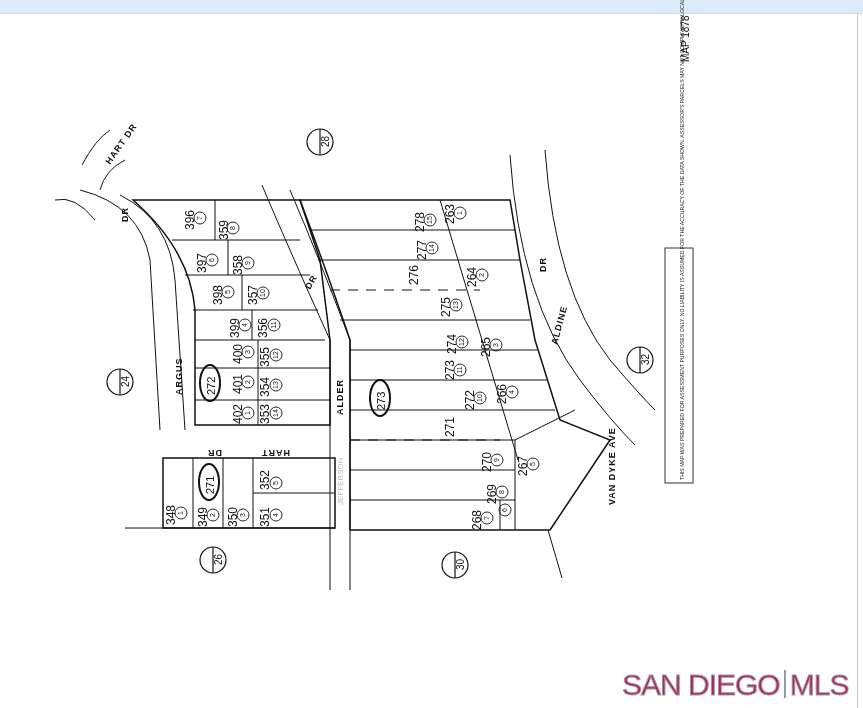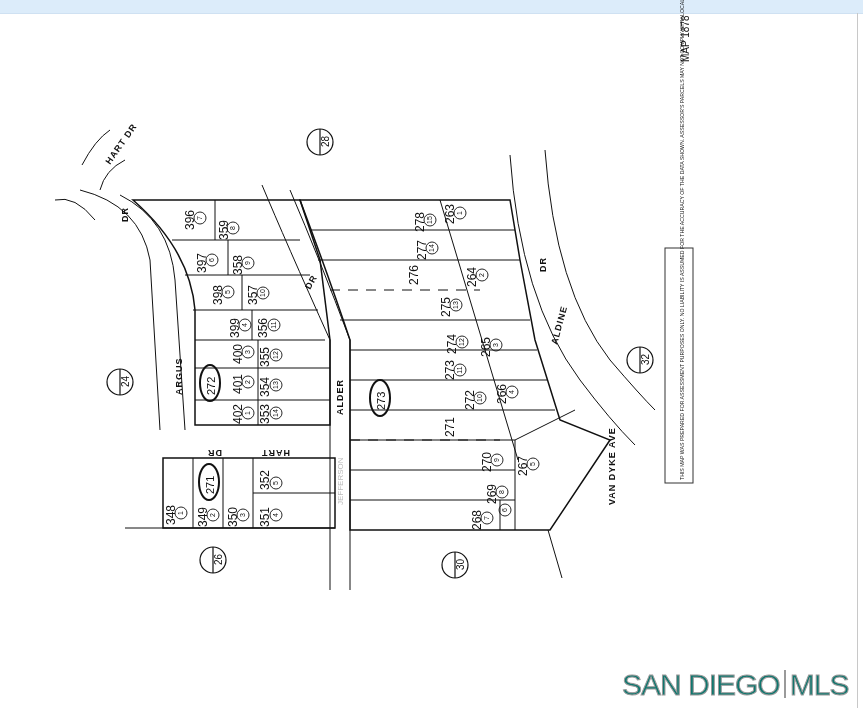--- a/index.html
+++ b/index.html
@@ -3,21 +3,21 @@
 <meta charset="utf-8">
 <style>
   html, body { margin:0; padding:0; }
   body { width:863px; height:708px; position:relative; overflow:hidden; background:#ffffff; font-family:"Liberation Sans", sans-serif; }
   .topbar { position:absolute; left:0; top:0; width:863px; height:13px; background:#dcecfa; border-bottom:1px solid #cfe1f2; }
   .rightline { position:absolute; left:857px; top:13px; width:1px; height:695px; background:#c8c8c8; }
   svg.map { position:absolute; left:0; top:0; }
   .map text { font-family:"Liberation Sans", sans-serif; fill:#111; }
   .apn { font-size:12px; }
   .street { font-size:9px; font-weight:bold; letter-spacing:1px; }
-  .logo { position:absolute; left:622px; top:668px; font-family:"Liberation Sans", sans-serif; font-size:30px; letter-spacing:-1px; color:#0f766e; -webkit-text-stroke:1px #9a9a9a; font-weight:normal; }
+  .logo { position:absolute; left:622px; top:668px; font-family:"Liberation Sans", sans-serif; font-size:30px; letter-spacing:-1px; color:#be185d; -webkit-text-stroke:1px #9a9a9a; font-weight:normal; }
   .logo .sep { display:inline-block; width:2px; height:28px; background:#9a9a9a; vertical-align:-3px; margin:0 4px; }
 </style>
 </head>
 <body>
 
 <div class="topbar"></div>
 <div class="rightline"></div>
 
 <svg class="map" width="863" height="708" viewBox="0 0 863 708">
   <g stroke="#111" fill="none" stroke-width="1">

